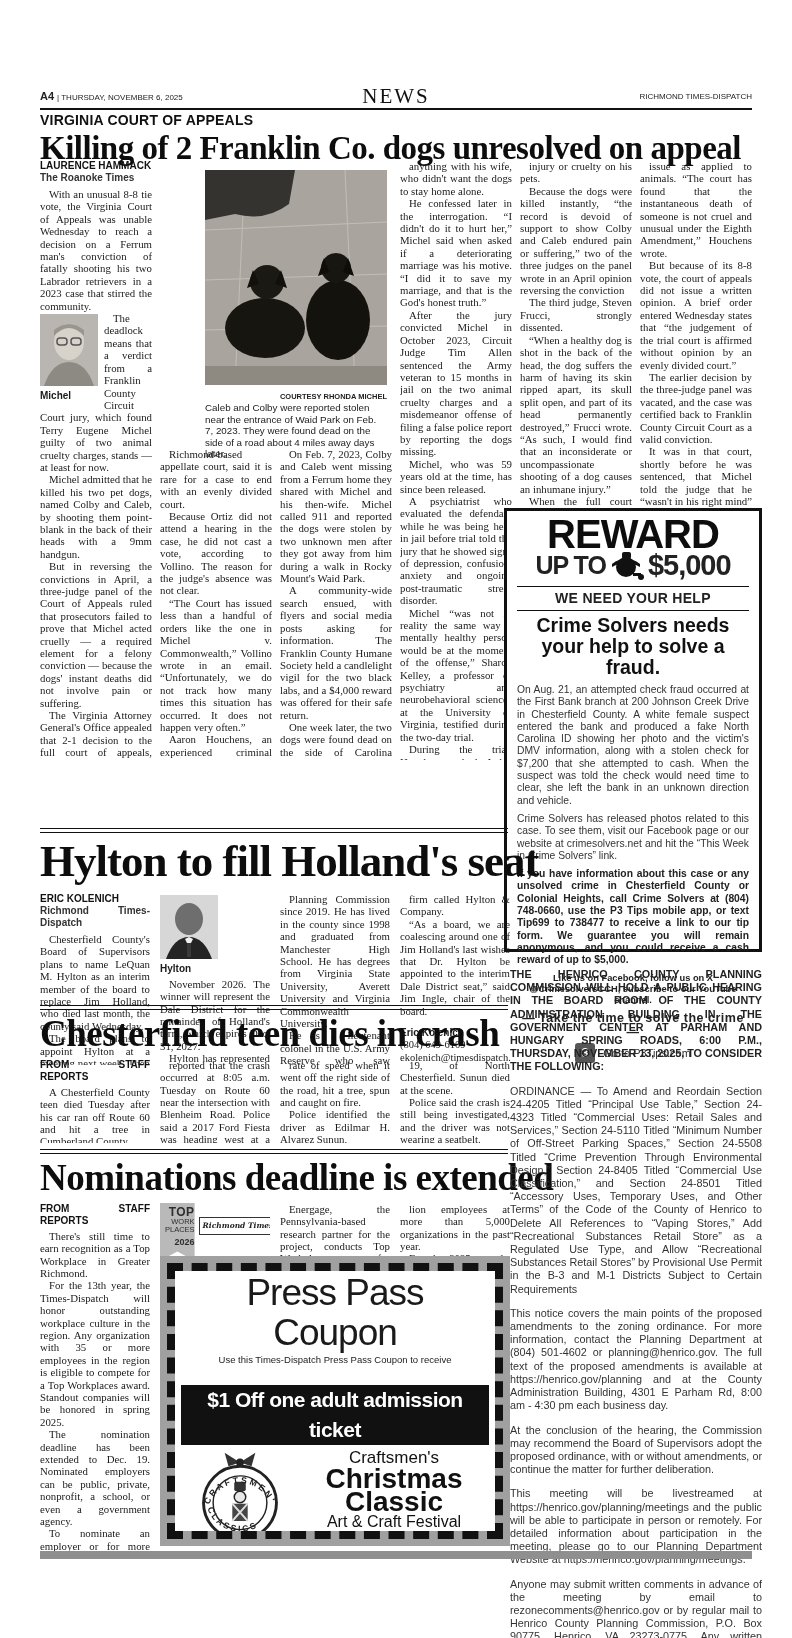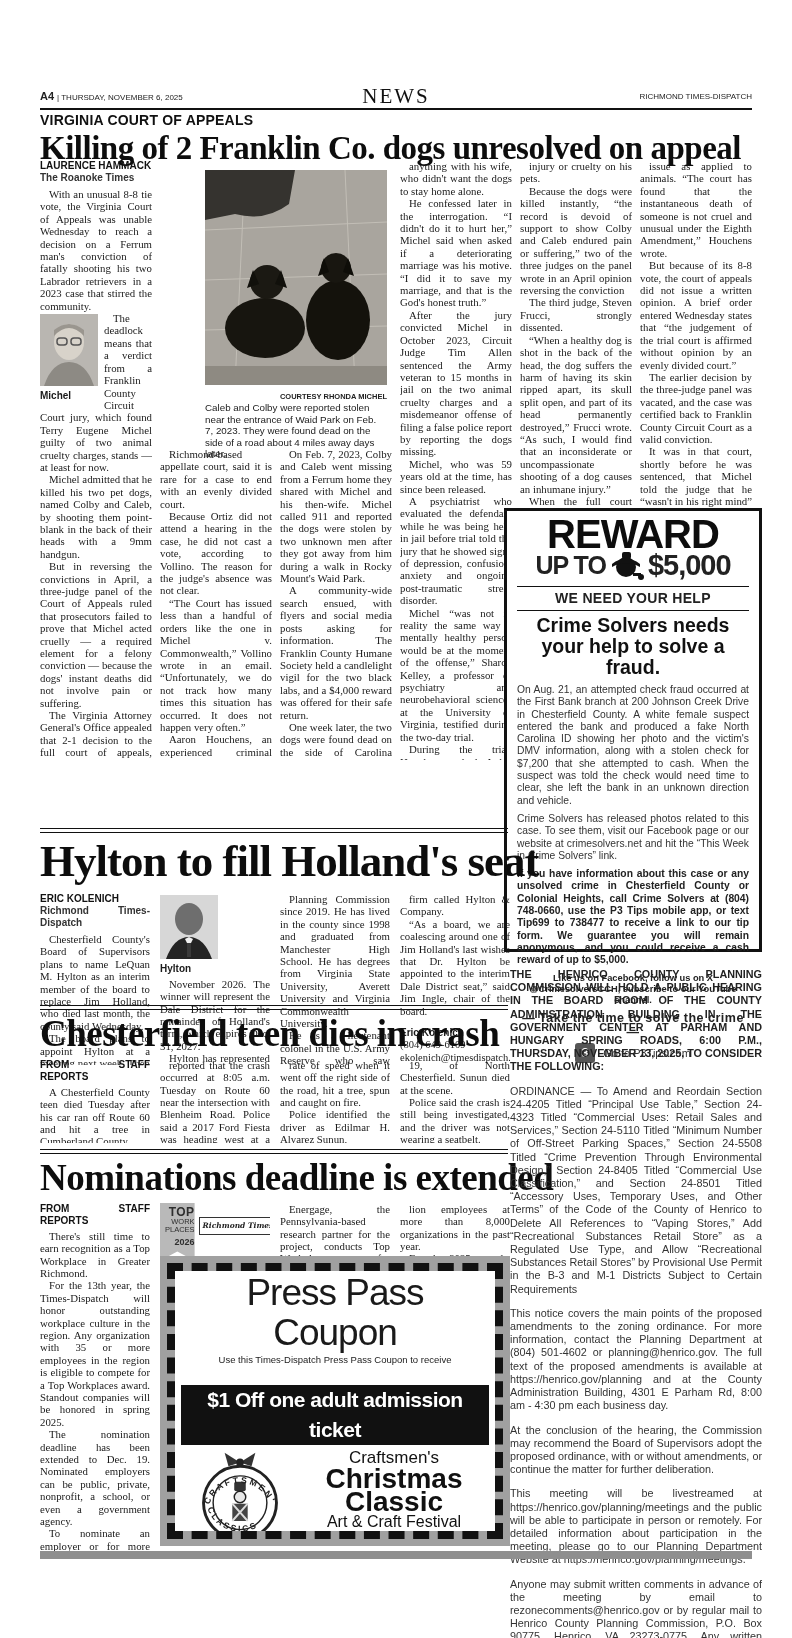--- a/index.html
+++ b/index.html
@@ -328,21 +328,21 @@
           <div class="rtd-mini">Richmond Times-Dispatch</div>
         </div>
         <div>
             <p>to complete. Companies will be surveyed through January.</p>
           </div>
       </div>
       <div class="col" style="left:240px;top:0;width:110px;height:96px">
           <p>Energage, the Pennsylvania-based research partner for the project, conducts Top Workplaces surveys for media in 65 markets nationwide and surveyed more than 2 mil-</p>
         </div>
       <div class="col" style="left:360px;top:0;width:110px;height:96px">
-          <p>lion employees at more than 8,000 organizations in the past year.</p>
+          <p>lion employees at more than 5,000 organizations in the past year.</p>
           <p>For the 2025 awards, 91 employers in Greater Richmond earned recognition as Top Workplaces.</p>
         </div>
     </div>
   </div>
 
   <div class="couponband">
     <div class="coupon">
       <div class="big">Press Pass Coupon</div>
       <div class="use">Use this Times-Dispatch Press Pass Coupon to receive</div>
       <div class="offerbar">$1 Off one adult admission ticket</div>

